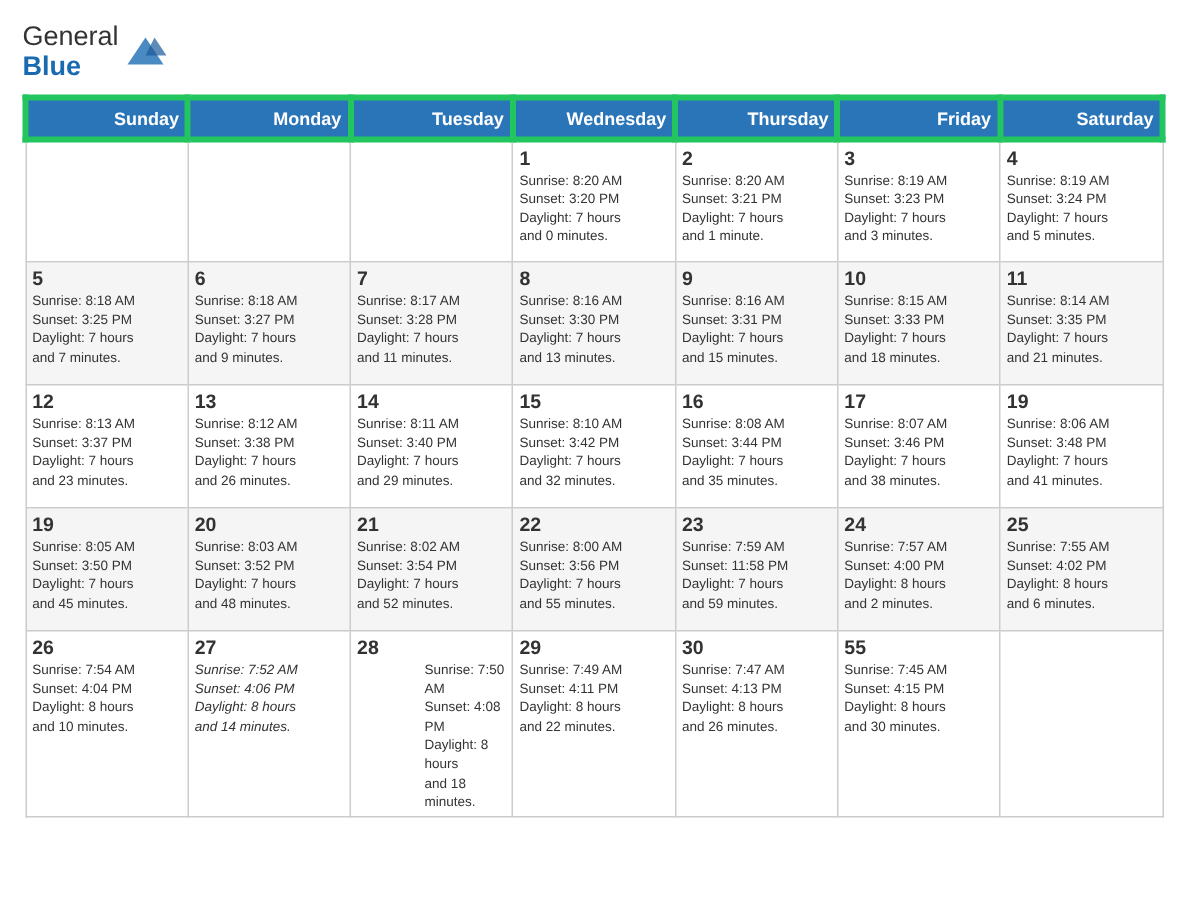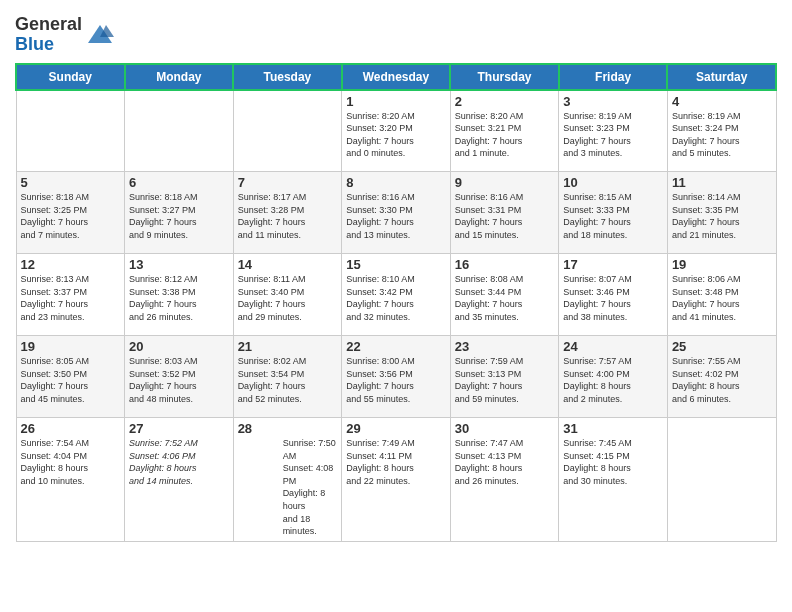--- a/index.html
+++ b/index.html
@@ -27,21 +27,21 @@
       align-items: center;
       margin-top: 5px;
     }
     .logo-text {
       display: flex;
       flex-direction: column;
       line-height: 1.1;
     }
     .logo-general {
       font-size: 18px;
-      font-weight: bold;
+      font-weight: normal;
       color: #333;
     }
     .logo-blue {
       font-size: 18px;
       font-weight: bold;
       color: #1a6ab1;
     }
     .logo-icon {
       width: 28px;
       height: 28px;
@@ -63,22 +63,22 @@
       width: 100%;
       border-collapse: collapse;
       table-layout: fixed;
     }
     .calendar th {
       background: #2a75b8;
       color: #fff;
       font-size: 12px;
       font-weight: bold;
       padding: 5px 4px;
-      text-align: center;
-      border: 2px solid #22c55e;
+      text-align: right;
+      border: 4px solid #22c55e;
     }
     .calendar td {
       border: 1px solid #ccc;
       vertical-align: top;
       padding: 3px 4px;
       height: 82px;
       font-size: 9.5px;
       color: #333;
       background: #fff;
     }
@@ -290,21 +290,21 @@
           <td>
             <div class="day-num">22</div>
             <div class="day-info" style="white-space: pre-line;">Sunrise: 8:00 AM
 Sunset: 3:56 PM
 Daylight: 7 hours
 and 55 minutes.</div>
           </td>
           <td>
             <div class="day-num">23</div>
             <div class="day-info" style="white-space: pre-line;">Sunrise: 7:59 AM
-Sunset: 3:13 PM
+Sunset: 11:58 PM
 Daylight: 7 hours
 and 59 minutes.</div>
           </td>
           <td>
             <div class="day-num">24</div>
             <div class="day-info" style="white-space: pre-line;">Sunrise: 7:57 AM
 Sunset: 4:00 PM
 Daylight: 8 hours
 and 2 minutes.</div>
           </td>
@@ -346,21 +346,21 @@
 and 22 minutes.</div>
           </td>
           <td>
             <div class="day-num">30</div>
             <div class="day-info" style="white-space: pre-line;">Sunrise: 7:47 AM
 Sunset: 4:13 PM
 Daylight: 8 hours
 and 26 minutes.</div>
           </td>
           <td>
-            <div class="day-num">31</div>
+            <div class="day-num">55</div>
             <div class="day-info" style="white-space: pre-line;">Sunrise: 7:45 AM
 Sunset: 4:15 PM
 Daylight: 8 hours
 and 30 minutes.</div>
           </td>
           <td class="empty-cell"></td>
         </tr>
       </tbody>
   </table>
 </div>

